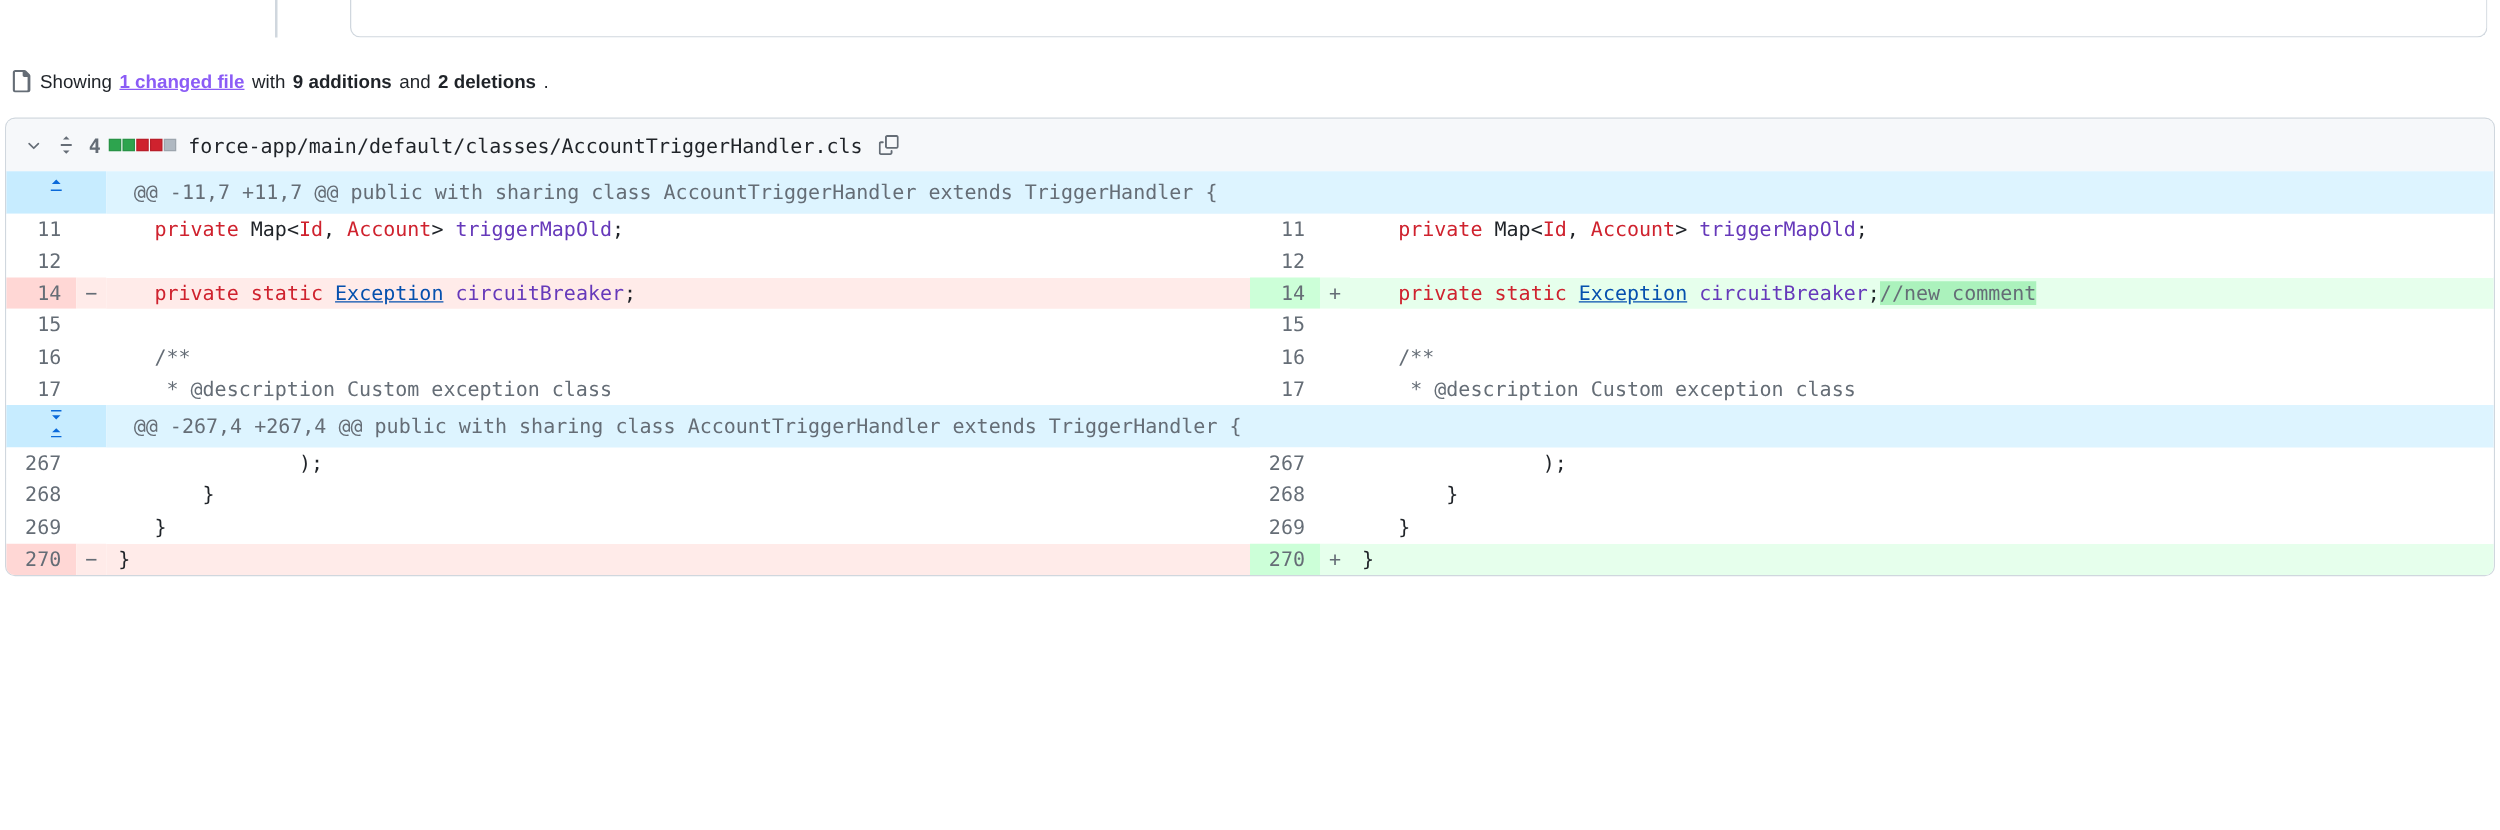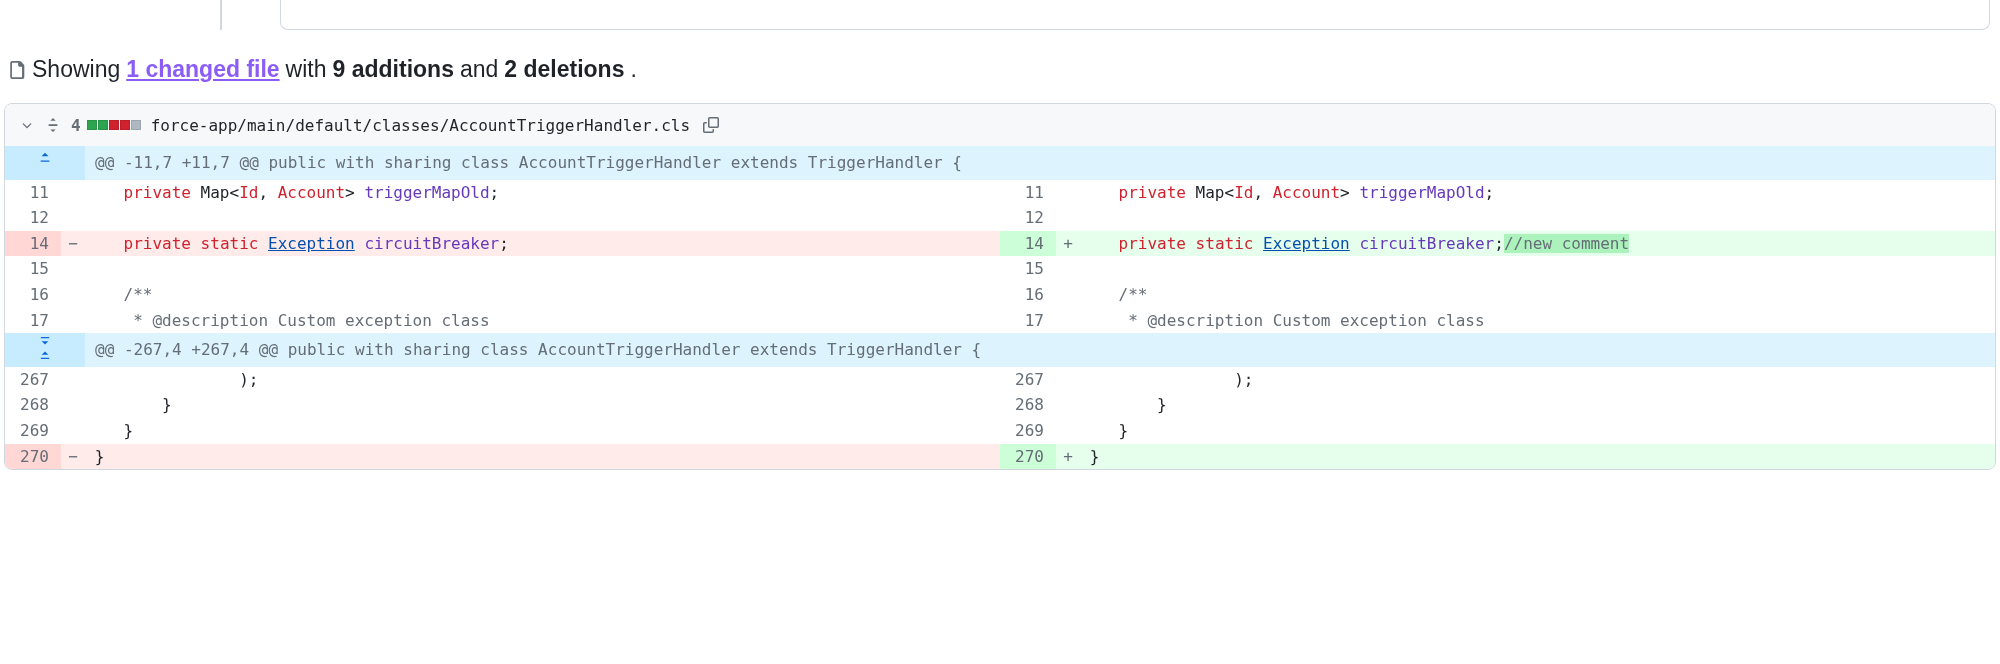--- a/index.html
+++ b/index.html
@@ -26,21 +26,21 @@
     left: 280px;
     top: 0;
     right: 10px;
     height: 30px;
     border: 1px solid #d0d7de;
     border-top: none;
     border-radius: 0 0 8px 8px;
   }
   .summary {
     padding: 16px 8px;
-    font-size: 23px;
+    font-size: 15px;
     display: flex;
     align-items: center;
     gap: 6px;
   }
   .summary svg { color: #656d76; flex-shrink: 0; }
   .summary-link { color: #8b5cf6; font-weight: 600; }
   .summary b { font-weight: 600; }
   .file-block {
     border: 1px solid #d0d7de;
     border-radius: 8px;
@@ -115,21 +115,21 @@
   td.code {
     white-space: pre;
     padding: 0 10px 0 0;
     vertical-align: top;
     background: #ffffff;
     overflow: hidden;
     margin-top: 20px;
   }
   tr.hunk td { background: #ddf4ff; color: #656d76; }
   tr.hunk td.num { background: #c7ecff; padding: 4px 0; text-align: center; }
-  tr.hunk td.hunk-text { padding: 4px 10px; margin-top: 12px; }
+  tr.hunk td.hunk-text { padding: 4px 22px; margin-top: 12px; }
   tr.deletion td.num { background: #ffd7d5; text-align: right; }
   tr.deletion td.sign { background: #ffebe9; }
   tr.deletion td.code { background: #ffebe9; }
   .inline-add { background: #abf2bc; }
   .tok-kw { color: #cf222e; }
   .tok-type { color: #0550ae; text-decoration: underline; }
   .tok-ident { color: #6639ba; }
   .tok-comment { color: #656d76; }
   .tok-anno { color: #cf222e; }
   .expand-icons { display: flex; flex-direction: column; align-items: center; gap: 2px; color: #0969da; }

